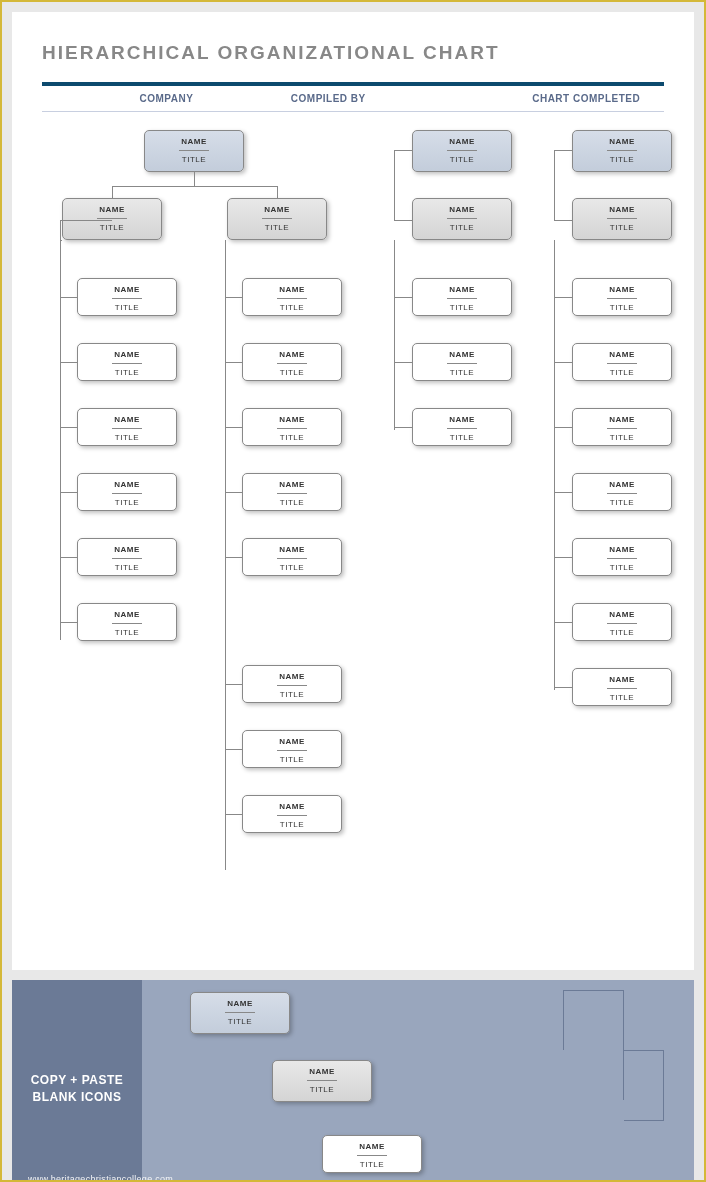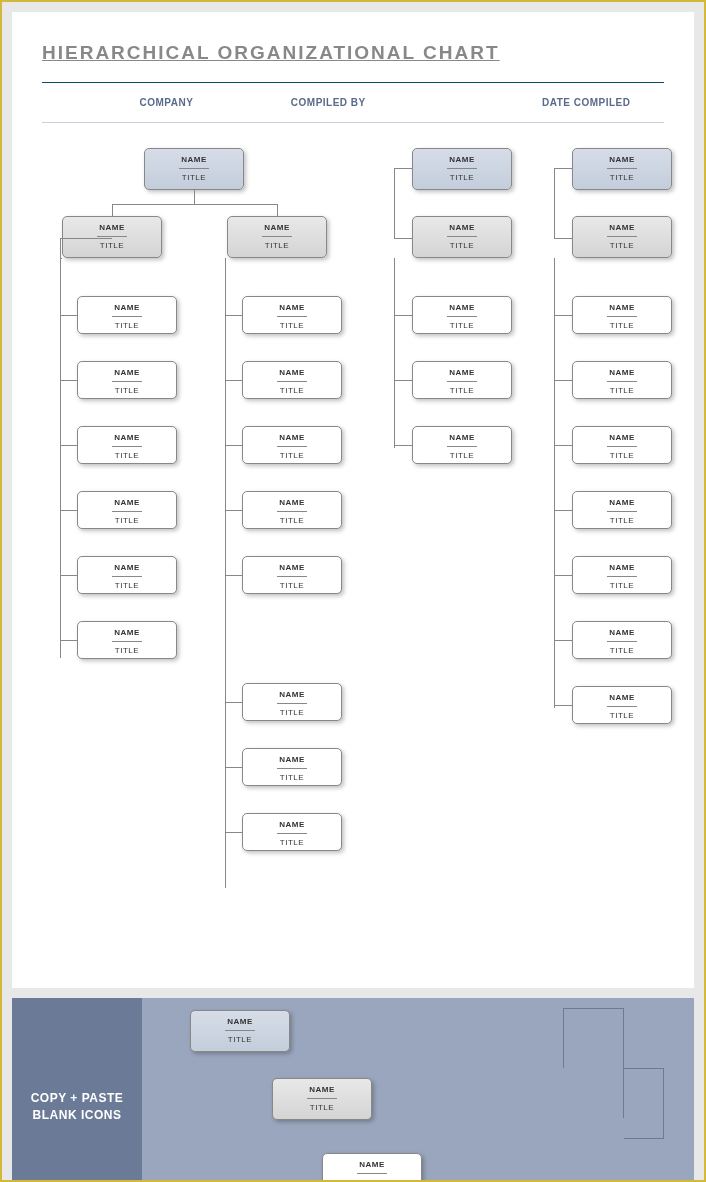--- a/index.html
+++ b/index.html
@@ -15,28 +15,27 @@
   width:100%;
   padding:30px 30px 20px 30px;
   position:relative;
 }
 .page-title {
   color:#888;
   font-size:19px;
   font-weight:bold;
   letter-spacing:2px;
   margin-bottom:18px;
-  text-decoration:underline;
 }
 .header-row {
   display:flex;
-  border-top:1px solid #0c4a6e;
+  border-top:4px solid #0c4a6e;
   border-bottom:1px solid #c8cfe0;
-  padding:14px 0;
-  margin-bottom:25px;
+  padding:7px 0;
+  margin-bottom:18px;
 }
 .hdr { font-size:10px; font-weight:bold; color:#5a6a8a; letter-spacing:.5px; }
 .hdr.company { width:40%; text-align:center; }
 .hdr.compiled { width:35%; }
 .hdr.date { width:25%; text-align:center; }
 
 .chart-area { position:relative; height:820px; }
 
 .box {
   border:1px solid #888;
@@ -79,21 +78,21 @@
 </style>
 </head>
 <body>
 
 <div class="page">
   <div class="page-title">HIERARCHICAL ORGANIZATIONAL CHART</div>
 
   <div class="header-row">
     <div class="hdr company">COMPANY</div>
     <div class="hdr compiled">COMPILED BY</div>
-    <div class="hdr date">DATE COMPILED</div>
+    <div class="hdr date">CHART COMPLETED</div>
   </div>
 
   <div class="chart-area">
 
     <div class="box top abs" style="left:102px; top:0">
       <div class="nm">NAME</div>
         <div class="hl"></div>
       <div class="tl">TITLE</div>
     </div>
 

